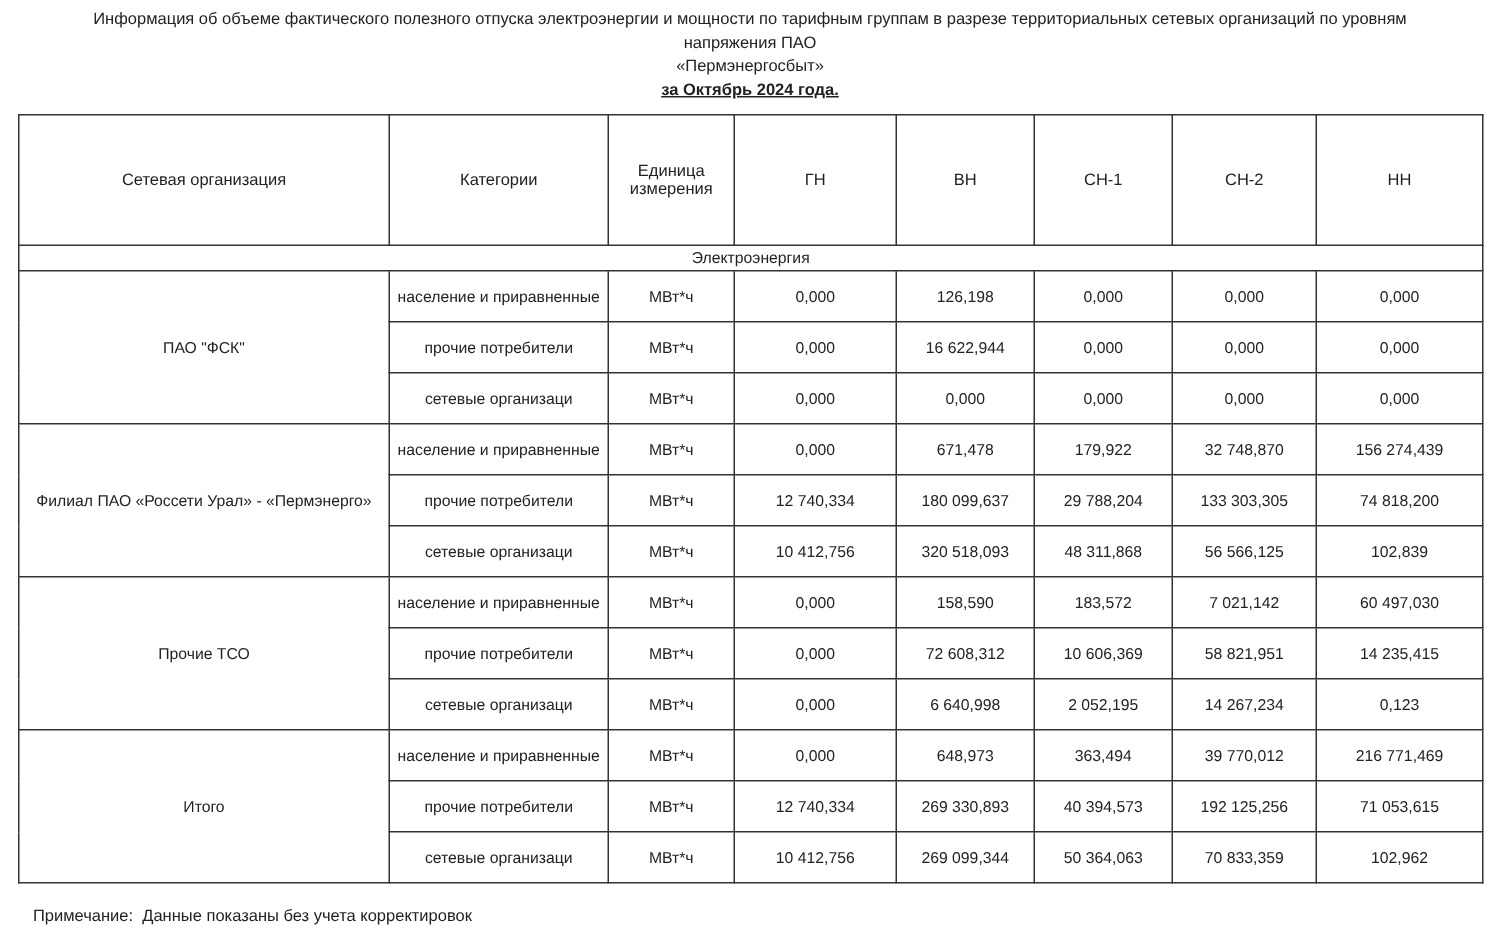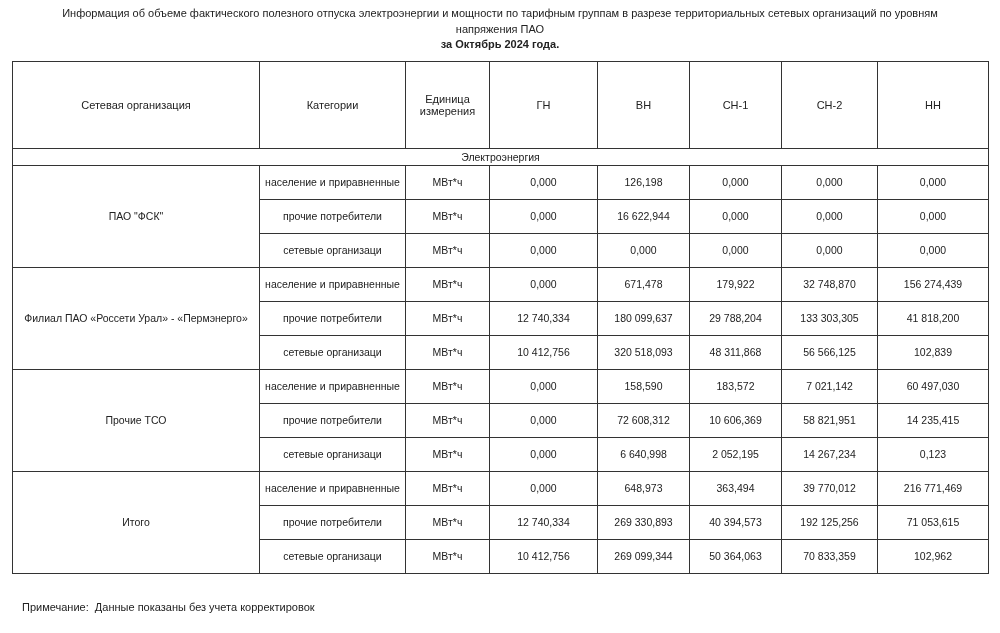--- a/index.html
+++ b/index.html
@@ -4,48 +4,49 @@
 <style>
   * { box-sizing: border-box; }
   html, body { margin: 0; padding: 0; background: #ffffff; }
   .page {
     width: 1000px; height: 633px; background: #ffffff;
     font-family: "Liberation Sans", sans-serif; color: #222222;
     position: relative; overflow: hidden;
   }
   .title-block { padding-top: 6px; text-align: center; font-size: 11px; line-height: 15.5px; }
   .title-line1 { padding: 0 40px; }
-  .title-line3 { font-weight: bold; }
+  .title-line3 { font-weight: bold; text-decoration: underline; }
   table.report-table {
     border-collapse: collapse; table-layout: fixed;
     margin: 8px 0 0 12px; width: 976px;
   }
   .report-table th, .report-table td {
     border: 1px solid #333333;
     font-size: 10.5px; font-weight: normal;
     text-align: center; vertical-align: middle;
     padding: 2px 3px; overflow: hidden;
     color: #222222;
   }
   .header-row th { height: 87px; font-size: 11px; }
   .section-row td { height: 17px; padding: 1px 14px; }
   .data-row td { height: 34px; }
   .org-cell { }
   .note {
-    margin: 27px 0 0 22px; font-size: 11px; color: #222222;
+    margin: 16px 0 0 22px; font-size: 11px; color: #222222;
     white-space: pre-wrap;
   }
 </style>
 </head>
 <body>
 
 <div class="page">
 
   <div class="title-block">
     <div class="title-line1">Информация об объеме фактического полезного отпуска электроэнергии и мощности по тарифным группам в разрезе территориальных сетевых организаций по уровням напряжения ПАО</div>
+    <div class="title-line2">«Пермэнергосбыт»</div>
     <div class="title-line3">за Октябрь 2024 года.</div>
   </div>
 
   <table class="report-table">
     <colgroup>
       <col style="width:247px">
         <col style="width:146px">
         <col style="width:84px">
       <col style="width:108px">
         <col style="width:92px">
@@ -108,21 +109,21 @@
         <td>32 748,870</td>
         <td>156 274,439</td>
       </tr>
       <tr class="data-row">
         <td>прочие потребители</td>
         <td>МВт*ч</td>
         <td>12 740,334</td>
         <td>180 099,637</td>
         <td>29 788,204</td>
         <td>133 303,305</td>
-        <td>41 818,200</td>
+        <td>74 818,200</td>
       </tr>
       <tr class="data-row">
         <td>сетевые организаци</td>
         <td>МВт*ч</td>
         <td>10 412,756</td>
         <td>320 518,093</td>
         <td>48 311,868</td>
         <td>56 566,125</td>
         <td>102,839</td>
       </tr>

